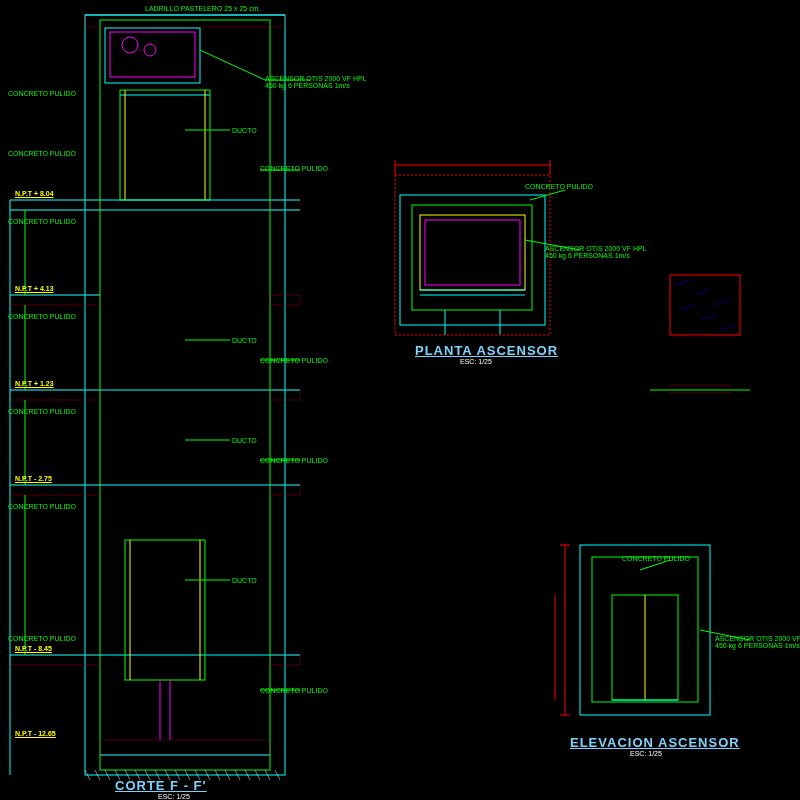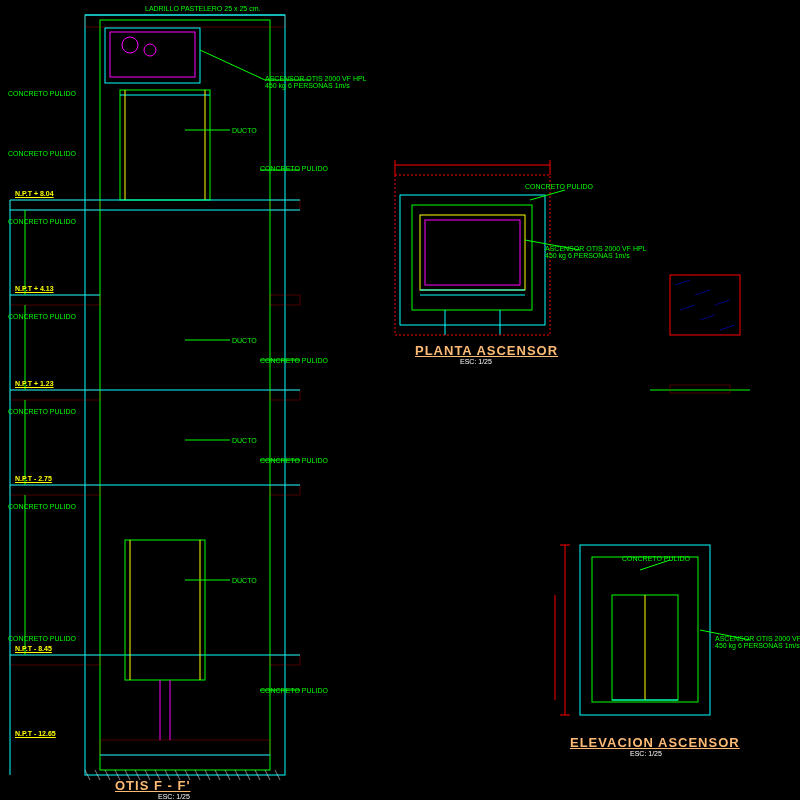--- a/index.html
+++ b/index.html
@@ -20,21 +20,21 @@
   .label-yellow {
     position: absolute;
     color: #ffff00;
     font-size: 7px;
     white-space: nowrap;
     font-weight: bold;
     text-decoration: underline;
   }
   .title {
     position: absolute;
-    color: #fdba74;
+    color: #7dd3fc;
     font-size: 13px;
     font-weight: bold;
     text-decoration: underline;
     letter-spacing: 1px;
   }
   .subtitle {
     position: absolute;
     color: #fff;
     font-size: 7px;
   }
@@ -210,21 +210,21 @@
 <div class="label" style="top:437px; left:232px;">DUCTO</div>
 <div class="label" style="top:457px; left:260px;">CONCRETO PULIDO</div>
 <div class="label-yellow" style="top:475px; left:15px;">N.P.T - 2.75</div>
 <div class="label" style="top:503px; left:8px;">CONCRETO PULIDO</div>
 <div class="label" style="top:577px; left:232px;">DUCTO</div>
 <div class="label-yellow" style="top:645px; left:15px;">N.P.T - 8.45</div>
 <div class="label" style="top:635px; left:8px;">CONCRETO PULIDO</div>
 <div class="label" style="top:687px; left:260px;">CONCRETO PULIDO</div>
 <div class="label-yellow" style="top:730px; left:15px;">N.P.T - 12.65</div>
 
-<div class="title" style="top:778px; left:115px;">OTIS F - F'</div>
+<div class="title" style="top:778px; left:115px;">CORTE F - F'</div>
 <div class="subtitle" style="top:793px; left:158px;">ESC: 1/25</div>
 
 <div class="label" style="top:183px; left:525px;">CONCRETO PULIDO</div>
 <div class="label" style="top:245px; left:545px; white-space:pre;">ASCENSOR OTIS 2000 VF HPL
 450 kg 6 PERSONAS 1m/s</div>
 <div class="title" style="top:343px; left:415px;">PLANTA ASCENSOR</div>
 <div class="subtitle" style="top:358px; left:460px;">ESC: 1/25</div>
 
 <div class="label" style="top:555px; left:622px;">CONCRETO PULIDO</div>
 <div class="label" style="top:635px; left:715px; white-space:pre;">ASCENSOR OTIS 2000 VF HPL

